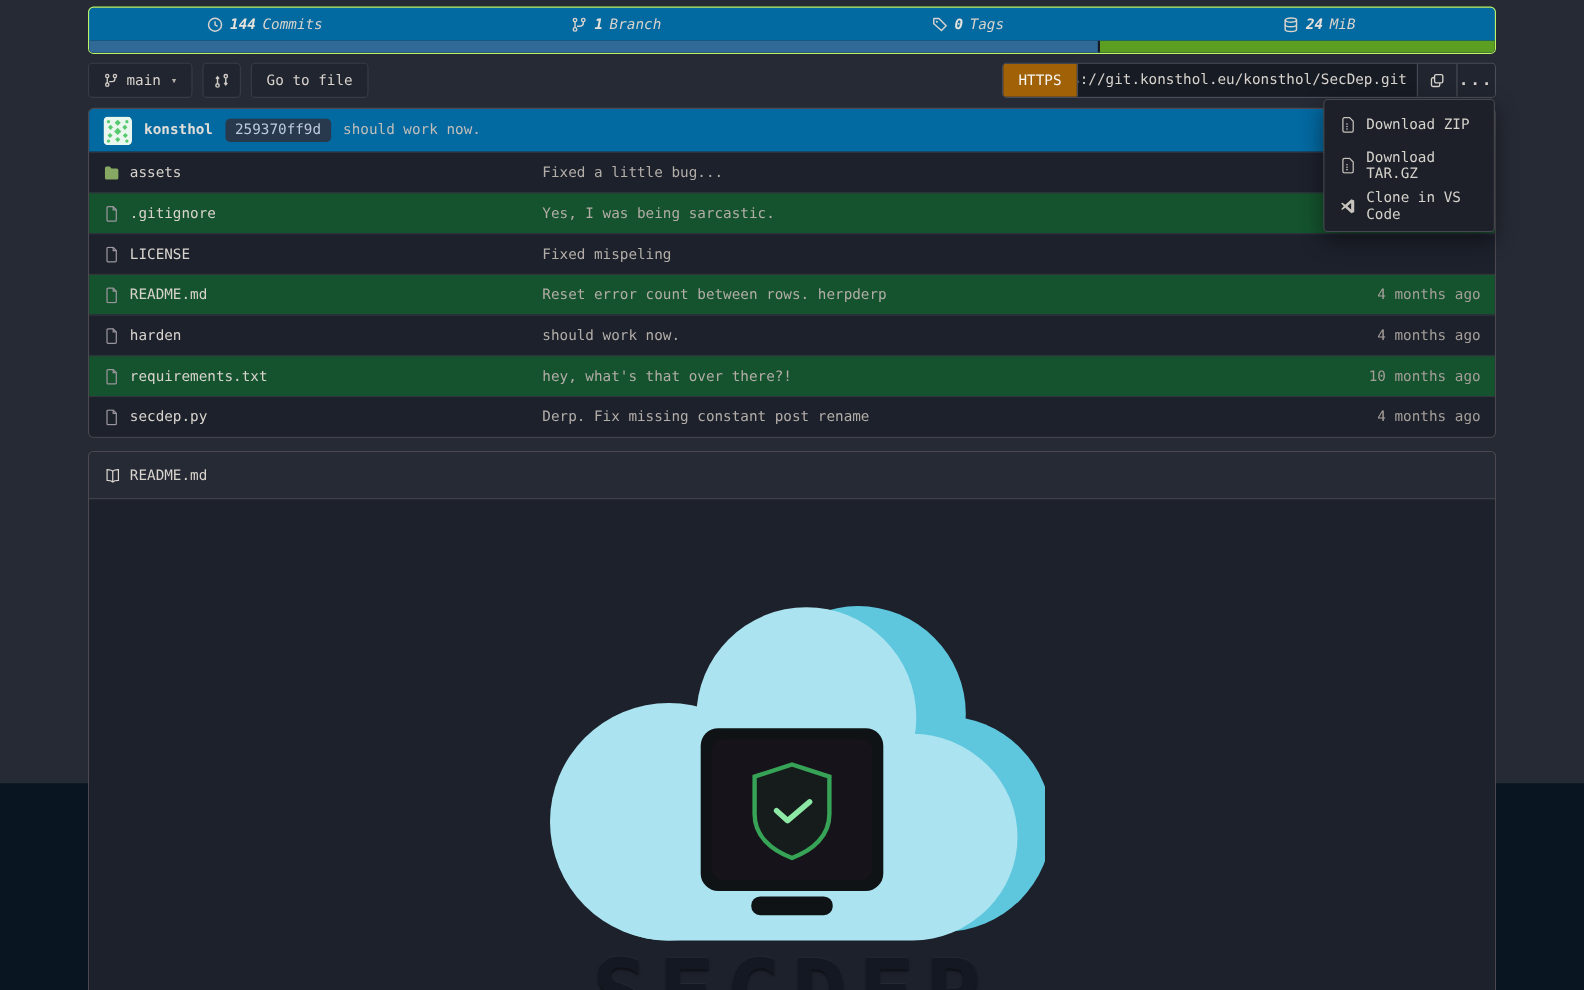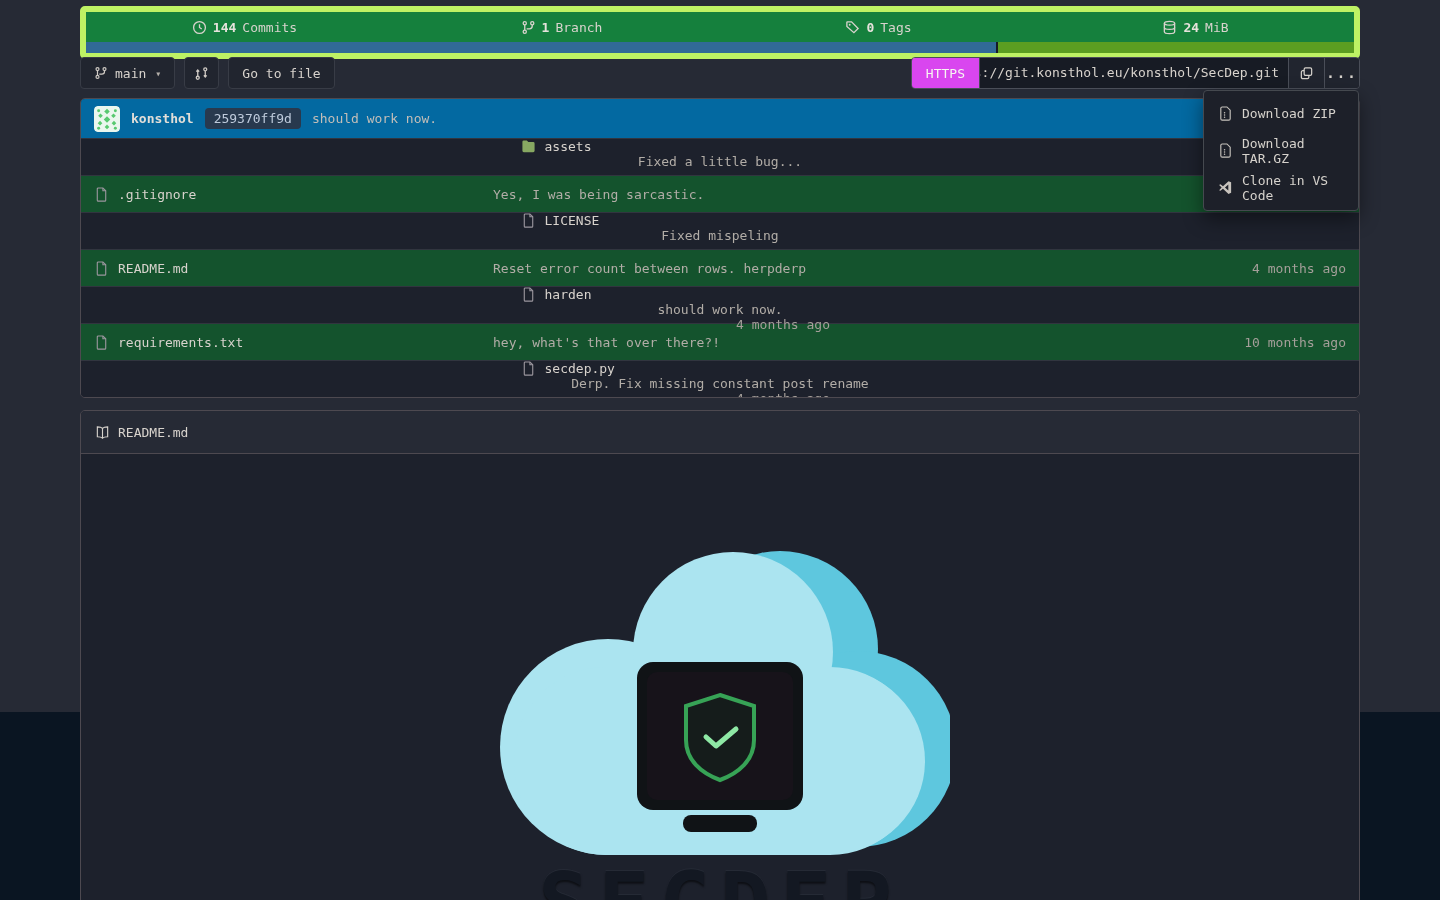--- a/index.html
+++ b/index.html
@@ -5,39 +5,39 @@
   * { margin:0; padding:0; box-sizing:border-box; }
   html,body { width:1440px; height:900px; overflow:hidden; }
   body {
     font-family:"DejaVu Sans Mono","Liberation Mono",monospace;
     background:linear-gradient(#262a35,#262a35) top/100% 712px no-repeat,#0a1522;
     color:#d8d3cd; font-size:13px; position:relative;
   }
   .container { position:absolute; left:80px; width:1280px; }
 
   
-  .stats-panel { top:6px; border:6px solid #bef264; border-radius:5px; overflow:hidden; background:#15803d; }
+  .stats-panel { top:6px; border:1px solid #bef264; border-radius:5px; overflow:hidden; background:#0369a1;font-style:italic; }
   .stats-row { display:flex; height:30px; }
   .stat { flex:1; display:flex; align-items:center; justify-content:center; gap:6px; cursor:pointer; }
   .stat svg { stroke:#d8d3cd; }
   .stat b { font-weight:bold; color:#e6e2dc; }
   .lang-bar { display:flex; height:11px; gap:2px; background:#171b25; }
   .lang-seg { height:100%; }
 
   
   .toolbar { top:57px; height:32px; display:flex; align-items:flex-start; }
   .btn { height:32px; display:flex; align-items:center; gap:7px; background:#21252f;
          border:1px solid #383c46; border-radius:4px; padding:0 13px; color:#d8d3cd; cursor:pointer; }
   .btn svg { stroke:#cfcac4; }
   .btn + .btn { margin-left:9px; }
   .btn.square { padding:0 9px; }
   .caret { font-size:10px; color:#b4afa9; margin-left:2px; }
   .toolbar-right { margin-left:auto; display:flex; position:relative; height:32px; }
   .clone-group { display:flex; height:32px; border:1px solid #4a4e58; border-radius:4px; overflow:hidden; }
-  .proto-btn { background:#d946ef; color:#f7f5f1; border:none; padding:0 14px; font-family:inherit;
+  .proto-btn { background:#a16207; color:#f7f5f1; border:none; padding:0 14px; font-family:inherit;
                font-size:13px; cursor:pointer; }
   .clone-url { width:310px; background:#171b24; position:relative; overflow:hidden; border-left:1px solid #4a4e58; border-right:1px solid #4a4e58; cursor:text; }
   .clone-url span { position:absolute; right:9px; top:7px; white-space:nowrap; color:#d8d3cd; }
   .icon-btn { width:35px; background:#21252f; display:flex; align-items:center; justify-content:center; cursor:pointer; }
   .icon-btn + .icon-btn { border-left:1px solid #4a4e58; }
   .icon-btn svg { stroke:#d6d2cc; }
   .dots { color:#d6d2cc; letter-spacing:2px; font-weight:bold; font-size:14px; }
 
   
   .dropdown { position:absolute; top:33px; right:1px; width:156px; background:#1d2029;
@@ -48,21 +48,21 @@
   .menu-item .filled { fill:#c8c3bd; stroke:none; }
 
   
   .file-panel { top:98px; border:1px solid #4d4950; border-radius:5px; overflow:hidden; }
   .commit-head { height:39px; background:#0369a1; display:flex; align-items:center; padding:0 13px; gap:11px; }
   .avatar { width:26px; height:26px; border-radius:4px; overflow:hidden; flex:none; cursor:pointer; }
   .author { font-weight:bold; color:#e2ded8; cursor:pointer; }
   .sha-badge { background:#28394e; color:#bfcbdc; border-radius:4px; padding:3px 9px; font-size:13px; cursor:pointer; }
   .head-msg { color:#c3beb8; cursor:pointer; }
   .frow { height:37px; display:flex; align-items:center; border-top:1px solid #31353f; padding:0 13px; }
-  .frow.odd { background:#1d212c;flex-direction:column; }
+  .frow.odd { background:#1d212c; }
   .frow.even { background:#14532d; }
   .fname { width:399px; display:flex; align-items:center; gap:9px; }
   .fname a { color:#d8d3cd; cursor:pointer; }
   .fname svg { flex:none; }
   .fmsg { flex:1; color:#b2ada7; cursor:pointer; }
   .fdate { width:220px; text-align:right; color:#a59f9a; }
 
   
   .readme-panel { top:410px; height:520px; border:1px solid #4d4950; border-radius:5px 5px 0 0; overflow:hidden; }
   .readme-head { height:43px; background:#262a35; border-bottom:1px solid #4d4950; display:flex; align-items:center;

